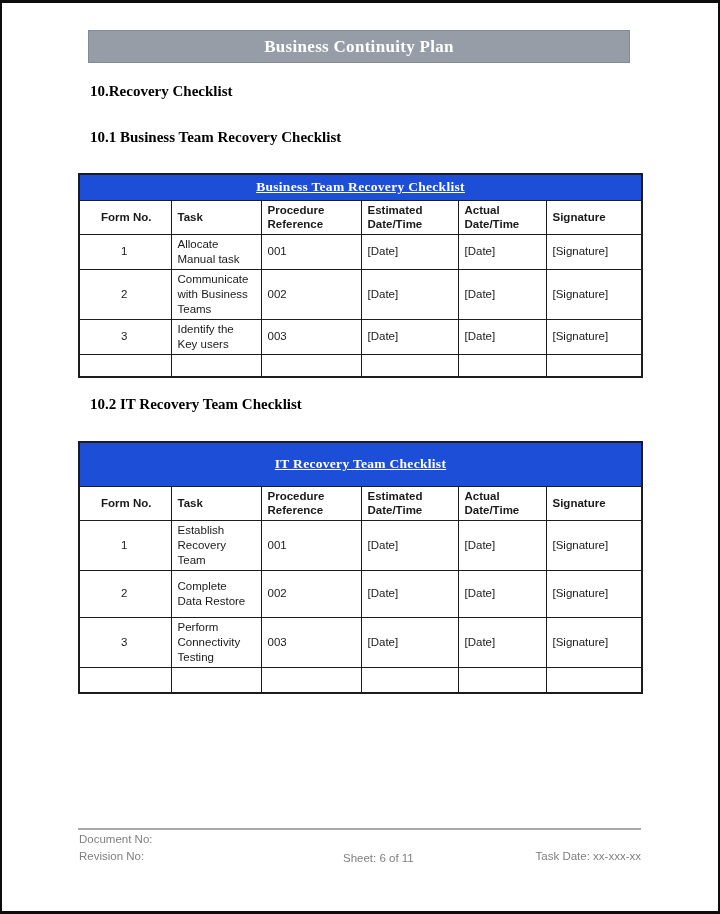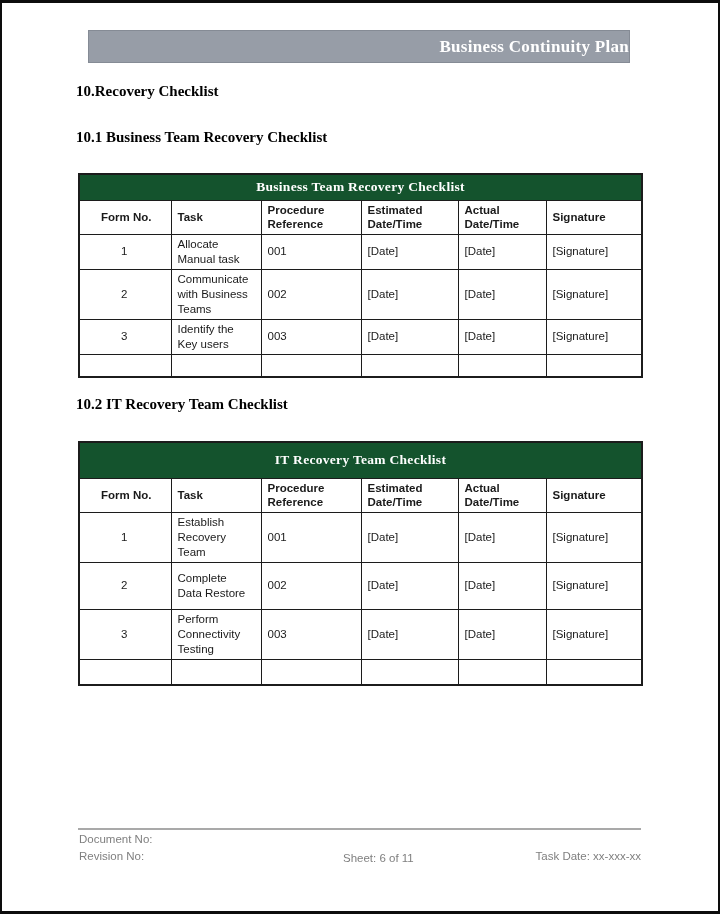--- a/index.html
+++ b/index.html
@@ -16,26 +16,26 @@
 
   .title-bar {
     position: absolute; left: 86px; top: 27px;
     width: 542px; height: 33px;
     background: #979DA7;
     border: 1px solid #858B95;
     box-sizing: border-box;
     color: #ffffff;
     font-family: "Liberation Serif", serif;
     font-weight: 700; font-size: 17px;
-    text-align: right; line-height: 31px;
+    text-align: center; line-height: 31px;
     letter-spacing: 0.3px;
   }
 
   .section-heading {
-    position: absolute; left: 74px;
+    position: absolute; left: 88px;
     font-family: "Liberation Serif", serif;
     font-weight: 700; font-size: 15px; color: #000000;
     white-space: nowrap;
   }
   #h-10   { top: 80px; }
   #h-10-1 { top: 126px; }
   #h-10-2 { top: 393px; }
 
   table.doc-table {
     position: absolute; left: 76px;
@@ -46,29 +46,30 @@
   }
   #table-1 { top: 170px; }
   #table-2 { top: 438px; }
 
   table.doc-table th, table.doc-table td {
     border: 1px solid #1c1c1c;
     box-sizing: border-box;
     overflow: hidden;
   }
   th.tbl-title {
-    background: #14532d;
+    background: #1d4ed8;
     color: #ffffff;
     font-family: "Liberation Serif", serif;
     font-weight: 700; font-size: 13.5px;
     text-align: center;
     letter-spacing: 0.3px;
+    text-decoration: underline;
   }
   #table-1 tr.title-row  { height: 26px; }
-  #table-2 tr.title-row  { height: 36px; }
+  #table-2 tr.title-row  { height: 44px; }
   #table-1 tr.head-row   { height: 34px; }
   #table-2 tr.head-row   { height: 32px; }
   #table-1 tr.r0 { height: 34px; }
   #table-1 tr.r1 { height: 46px; }
   #table-1 tr.r2 { height: 33px; }
   #table-1 tr.r3 { height: 23px; }
   #table-2 tr.r0 { height: 50px; }
   #table-2 tr.r1 { height: 47px; }
   #table-2 tr.r2 { height: 47px; }
   #table-2 tr.r3 { height: 26px; }

